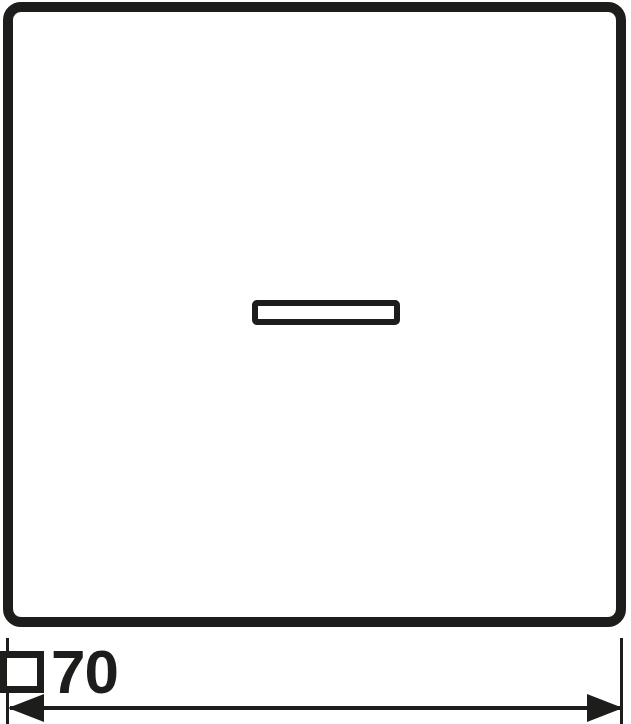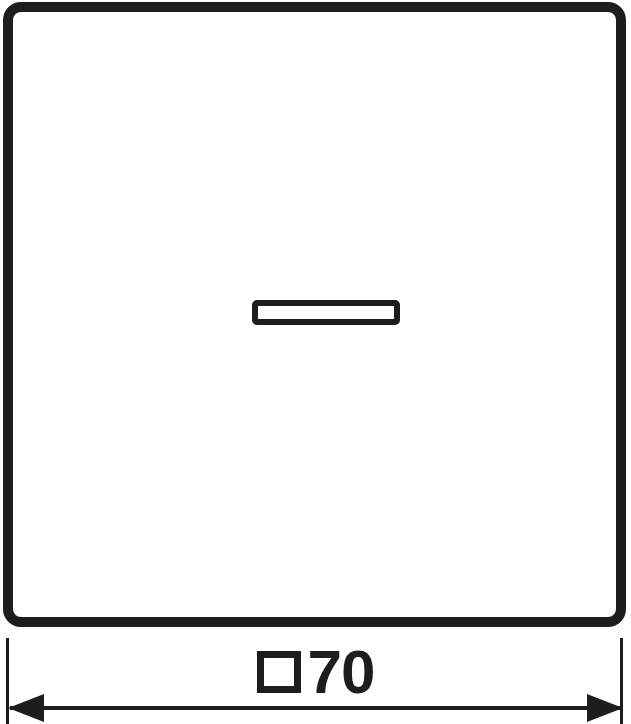--- a/index.html
+++ b/index.html
@@ -75,21 +75,20 @@
     left: 587px;
     border-left: 36px solid #1d1d1b;
   }
   
   .dim-label {
     position: absolute;
     left: 0;
     right: 0;
     top: 641px;
     display: flex;
-    justify-content: center;
     align-items: flex-end;
     pointer-events: none;
   }
   .sq {
     display: block;
     width: 44px;
     height: 42px;
     box-sizing: border-box;
     border: 7px solid #1d1d1b;
     background: #ffffff;

